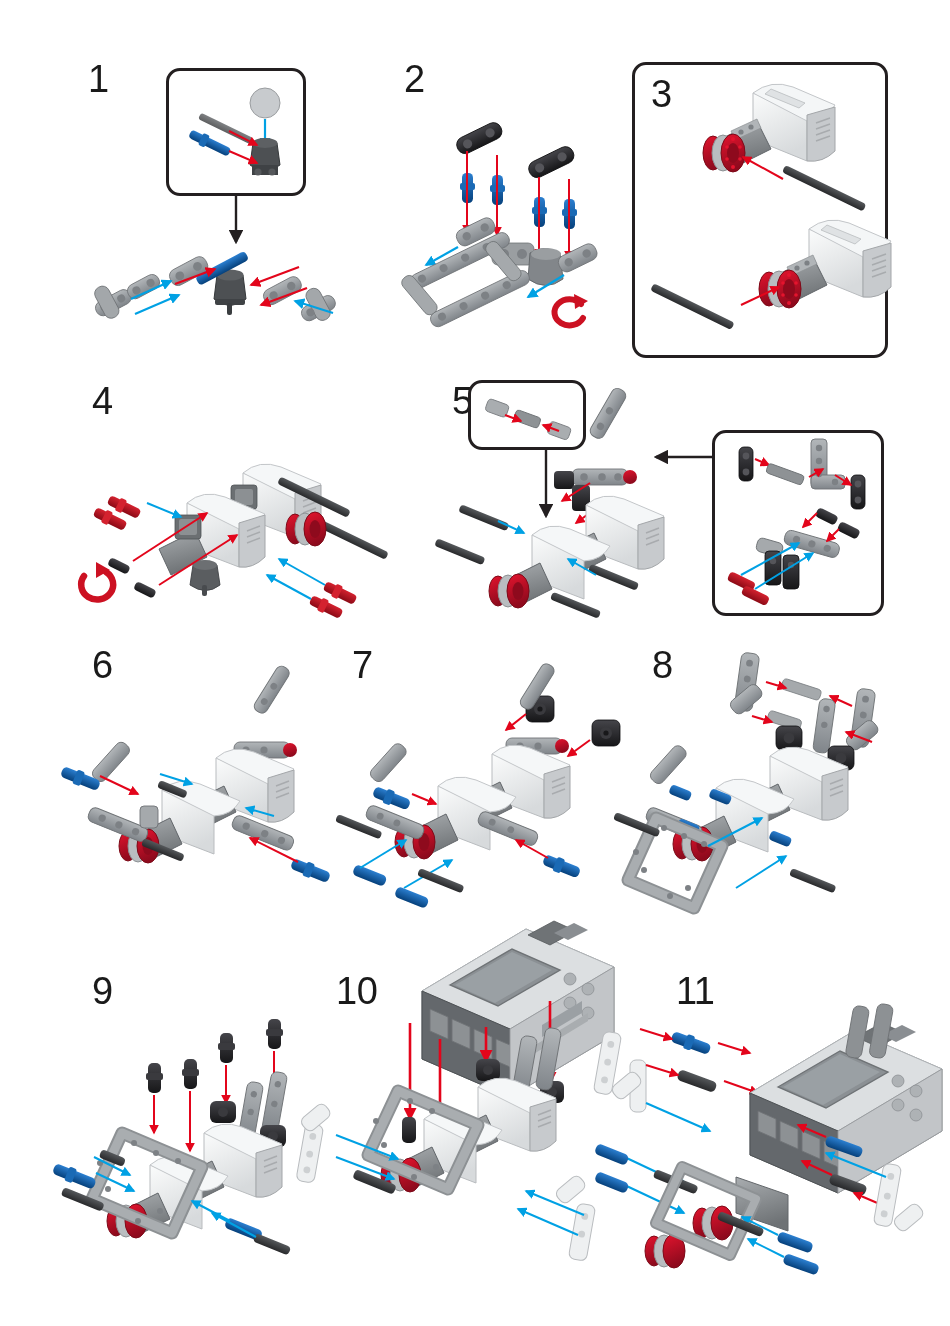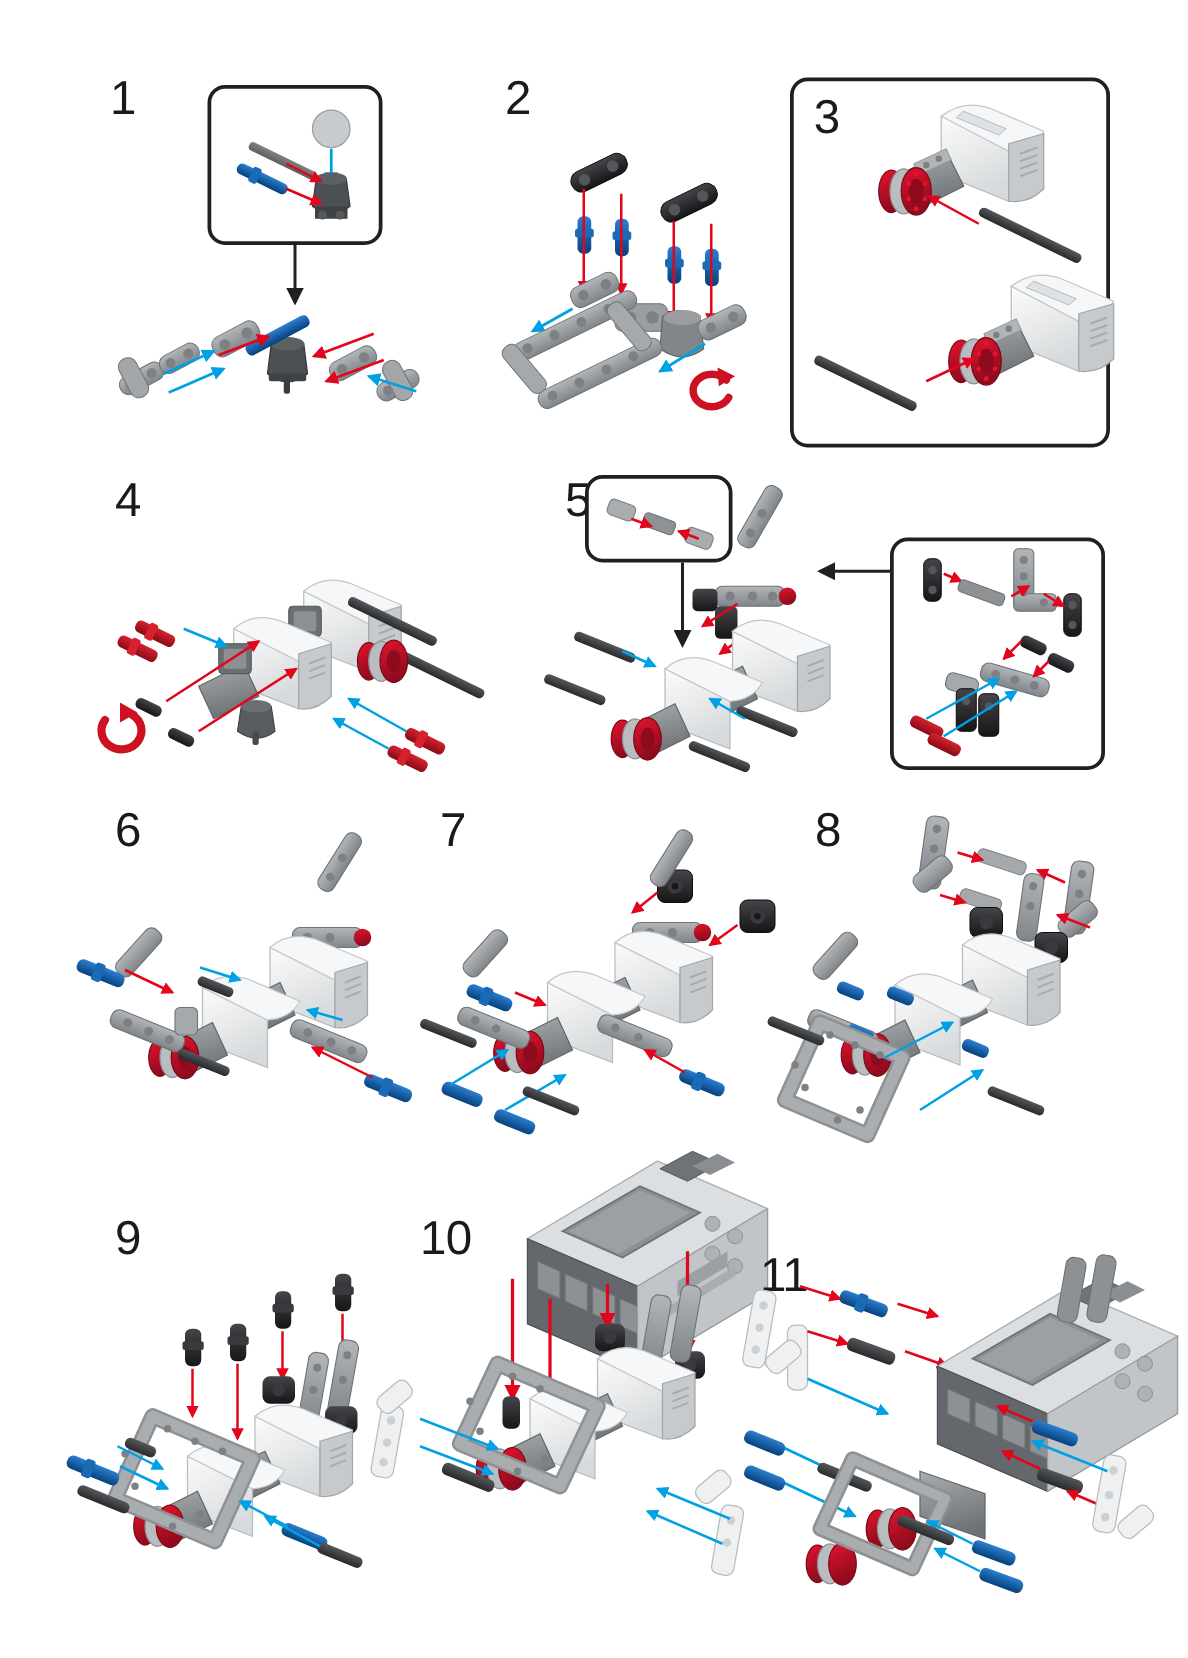--- a/index.html
+++ b/index.html
@@ -1167,21 +1167,21 @@
     </svg>
 
     <svg class="art-svg" style="left:630px; top:1050px; width:40px; height:200px;">
       <g transform="translate(0,10)">
           <rect x="0" y="0" width="16" height="52" rx="6" fill="#eef0f1" stroke="#b9bcbf" stroke-width="1"></rect>
         </g>
     </svg>
   </div>
 
   <div class="step">
-    <div class="step-num" style="left:608px; top:972px;margin-top:30px;">11</div>
+    <div class="step-num" style="left:676px; top:972px;">11</div>
 
     <svg class="art-svg" style="left:600px; top:995px; width:335px; height:270px;">
 
       <g transform="translate(4,36)">
         <g transform="rotate(10)">
             <rect x="0" y="0" width="18" height="62" rx="6" fill="#eef0f1" stroke="#b9bcbf" stroke-width="1"></rect>
           <circle cx="9" cy="12" r="3.4" fill="#cdd0d2"></circle>
             <circle cx="9" cy="30" r="3.4" fill="#cdd0d2"></circle>
             <circle cx="9" cy="48" r="3.4" fill="#cdd0d2"></circle>
           </g>

